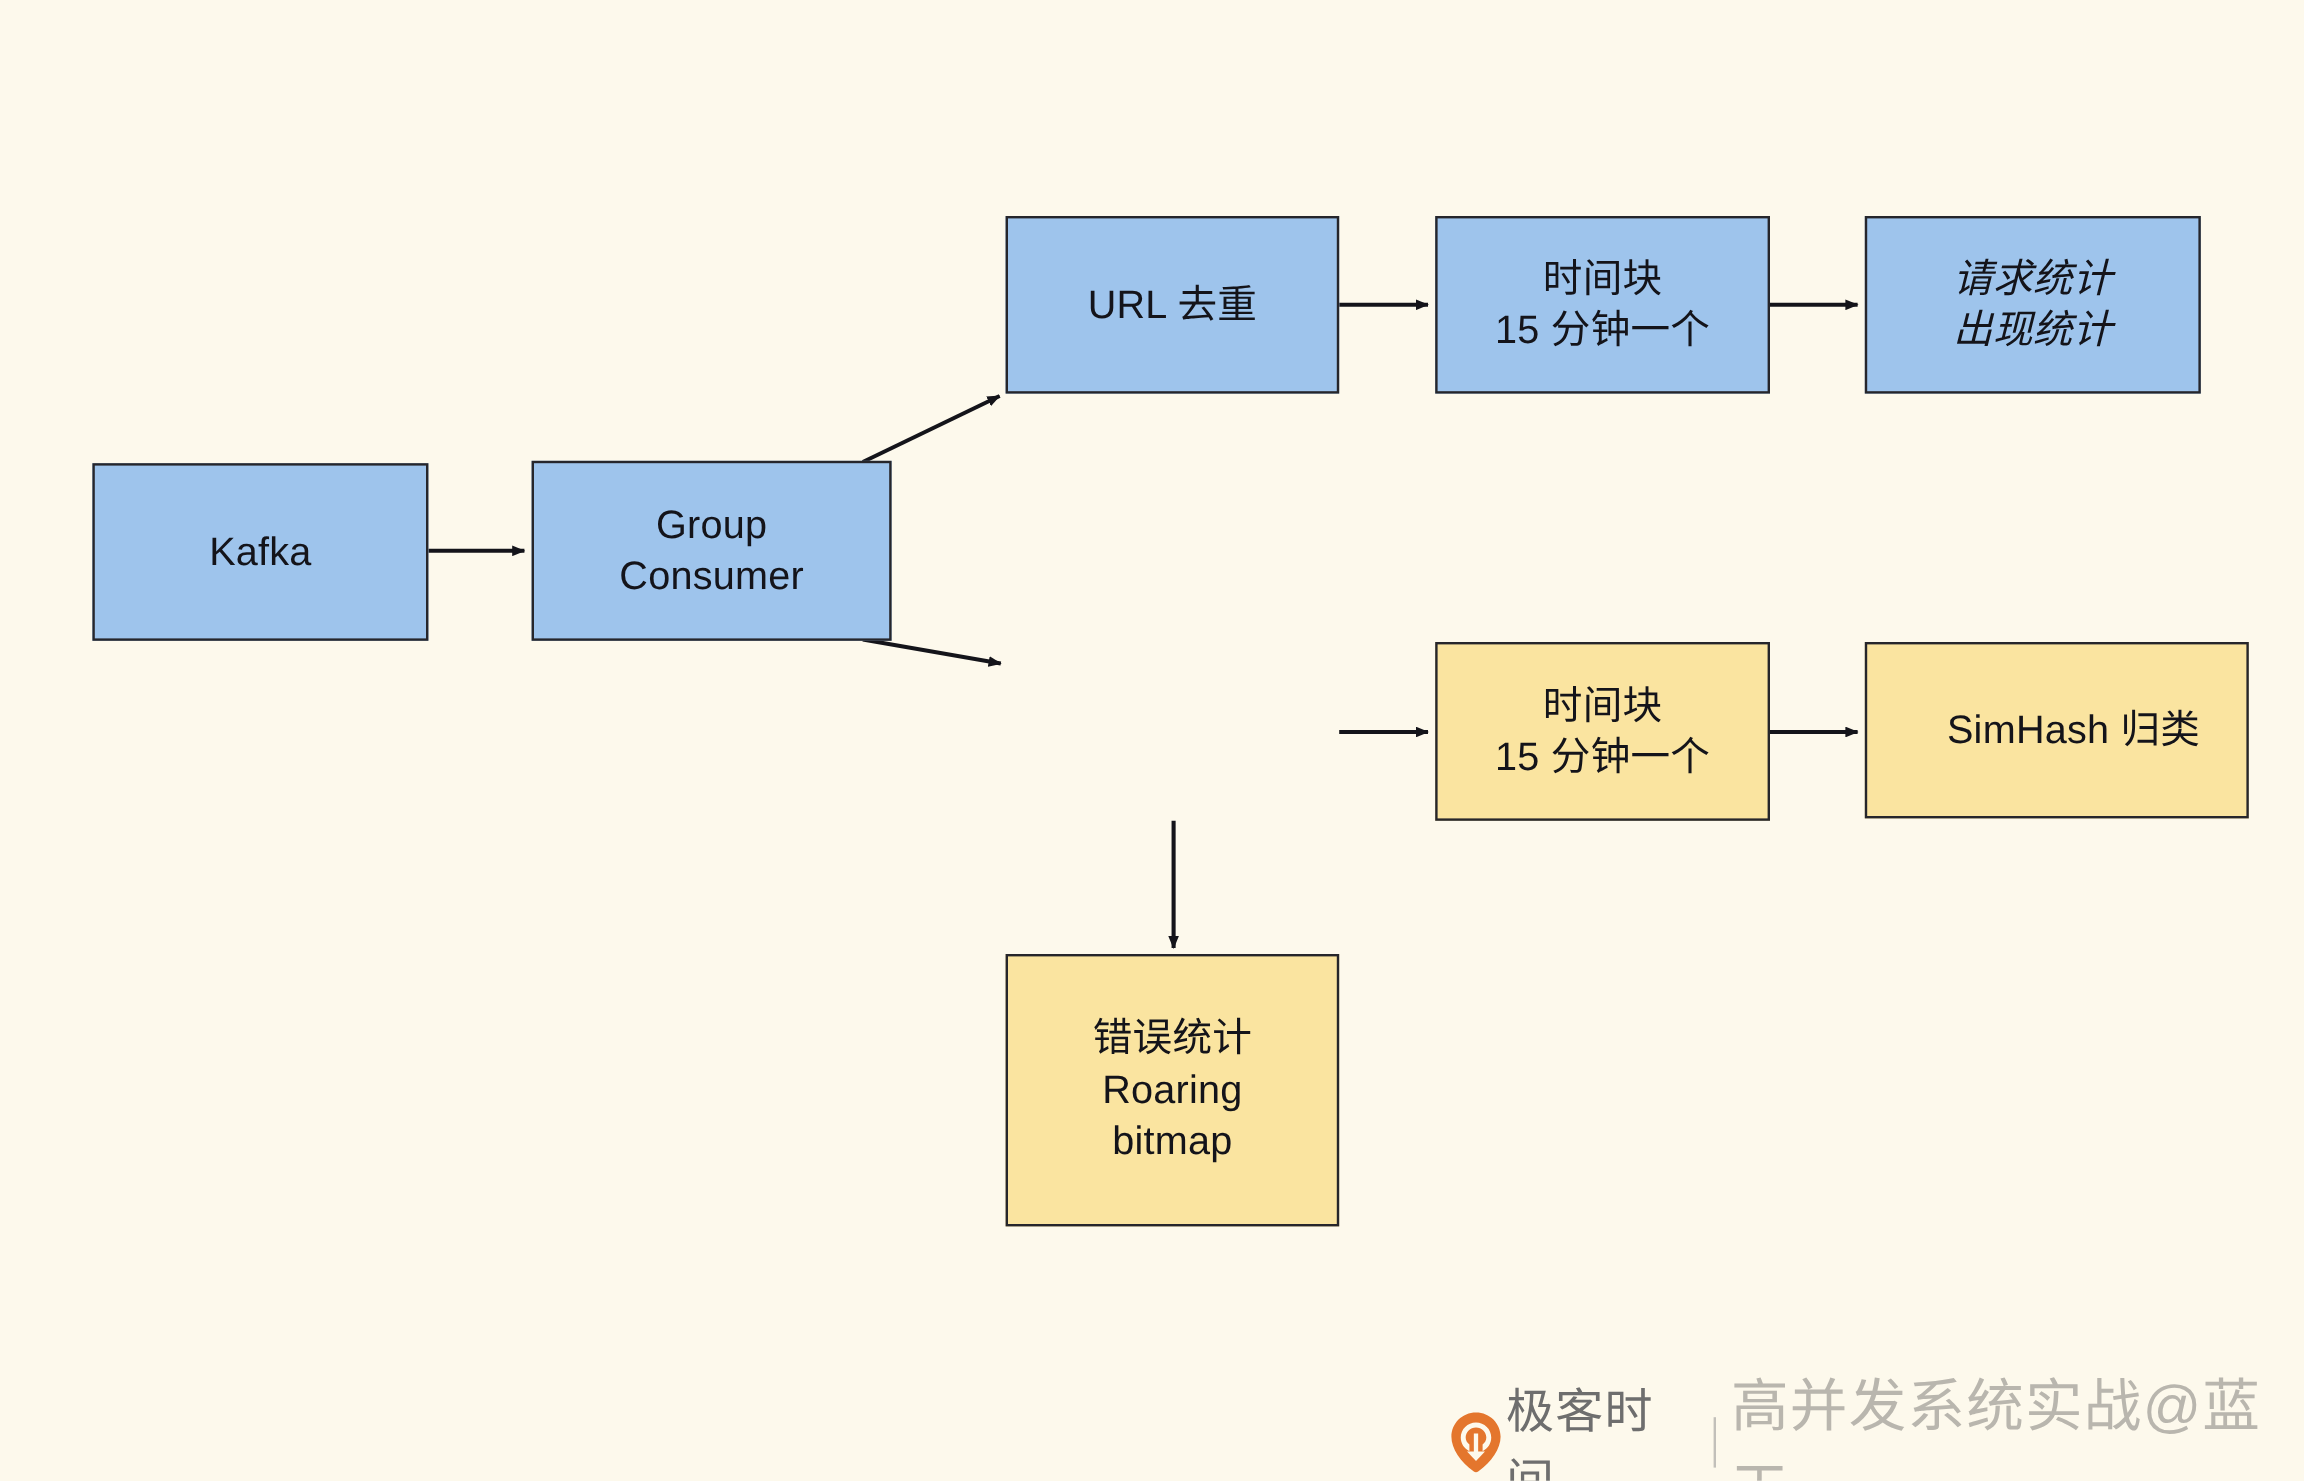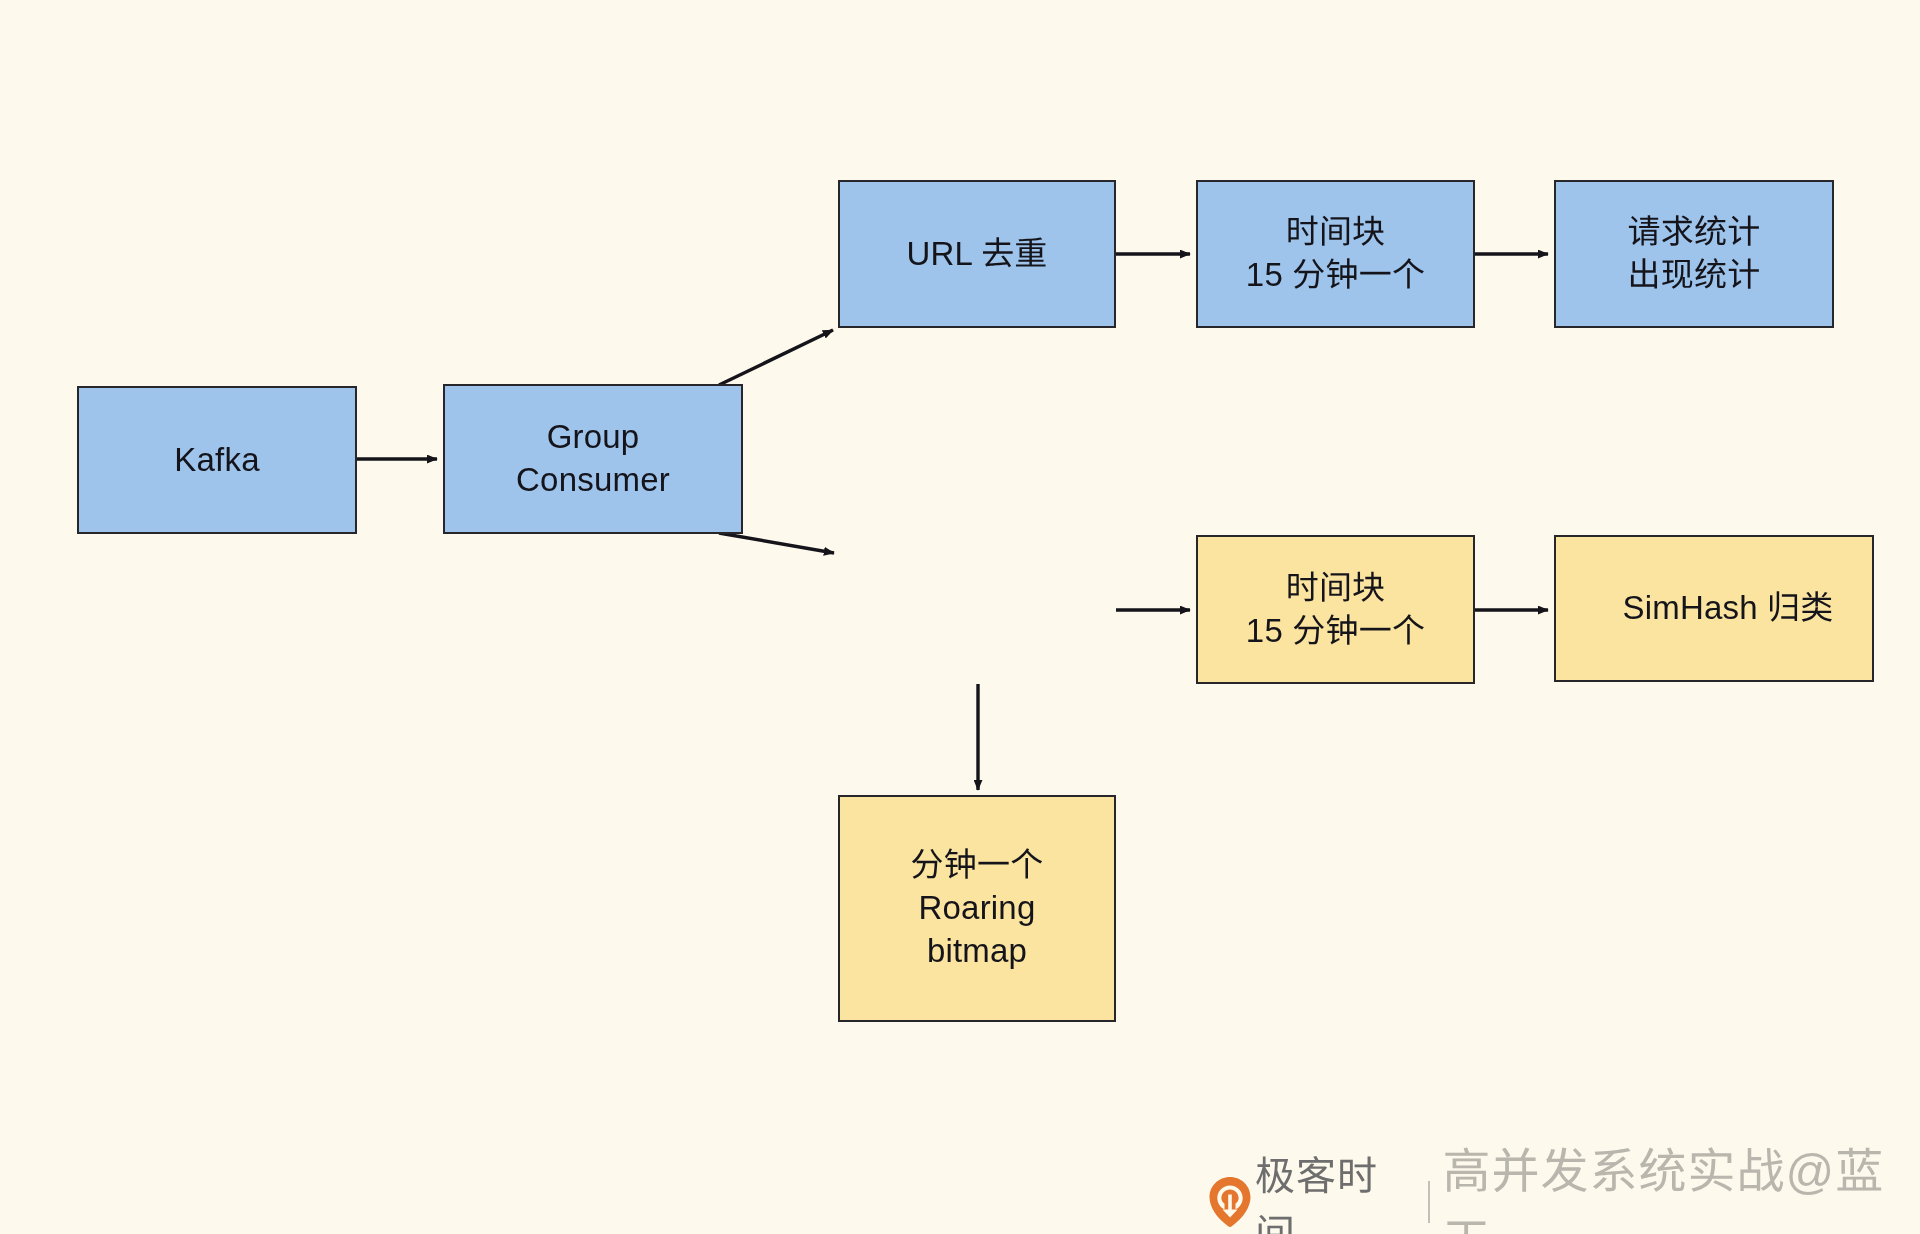--- a/index.html
+++ b/index.html
@@ -47,21 +47,21 @@
   }
   .node.blue  { background: #9EC4EC; }
   .node.yellow{ background: #FAE4A0; }
   .node .line { display: block; white-space: nowrap; }
 
   
   #node-kafka          { left: 77px;   top: 386px; width: 280px; height: 148px; align-items: center; }
   #node-group-consumer { left: 443px;  top: 384px; width: 300px; height: 150px; }
   #node-url-dedupe     { left: 838px;  top: 180px; width: 278px; height: 148px; }
   #node-timeblock-perf { left: 1196px; top: 180px; width: 279px; height: 148px; }
-  #node-request-stats  { left: 1554px; top: 180px; width: 280px; height: 148px; }
+  #node-request-stats  { left: 1554px; top: 180px; width: 280px; height: 148px; font-style: italic; }
   #node-error-stats    { left: 838px;  top: 535px; width: 278px; height: 149px; }
   #node-timeblock-err  { left: 1196px; top: 535px; width: 279px; height: 149px; }
   #node-simhash        { left: 1554px; top: 535px; width: 320px; height: 147px; padding-left: 28px; }
   #node-occurrence     { left: 838px;  top: 795px; width: 278px; height: 227px; }
 
   
   #watermark {
     position: absolute;
     left: 1208px;
     top: 1132px;
@@ -166,21 +166,21 @@
   <div class="node yellow" id="node-timeblock-err">
     <span class="line">时间块</span>
     <span class="line">15 分钟一个</span>
   </div>
 
   <div class="node yellow" id="node-simhash">
     <span class="line">SimHash 归类</span>
   </div>
 
   <div class="node yellow" id="node-occurrence">
-    <span class="line">分钟一个</span>
+    <span class="line">错误统计</span>
     <span class="line">Roaring</span>
     <span class="line">bitmap</span>
   </div>
 
   <div id="watermark">
     <svg class="wm-logo" viewBox="0 0 44 52" xmlns="http://www.w3.org/2000/svg">
       <path d="M22 1 C10.5 1 1.5 10 1.5 21.3 C1.5 31.2 9 42.2 20.2 50.3 C21.3 51.1 22.7 51.1 23.8 50.3 C35 42.2 42.5 31.2 42.5 21.3 C42.5 10 33.5 1 22 1 Z" fill="#E4762D"></path>
       <path d="M22 9.5 C15 9.5 9.3 15.1 9.3 22 C9.3 27 12.2 31.3 16.5 33.3 L16.5 27.8 C14.6 26.4 13.4 24.3 13.4 22 C13.4 17.3 17.2 13.5 22 13.5 C26.8 13.5 30.6 17.3 30.6 22 C30.6 24.3 29.4 26.4 27.5 27.8 L27.5 33.3 C31.8 31.3 34.7 27 34.7 22 C34.7 15.1 29 9.5 22 9.5 Z" fill="#FDF9EC"></path>
       <path d="M20.2 18.5 L23.8 18.5 L23.8 38.5 L20.2 38.5 Z" fill="#FDF9EC"></path>
       <path d="M14.5 33.5 L29.5 33.5 L22 41.5 Z" fill="#FDF9EC"></path>

